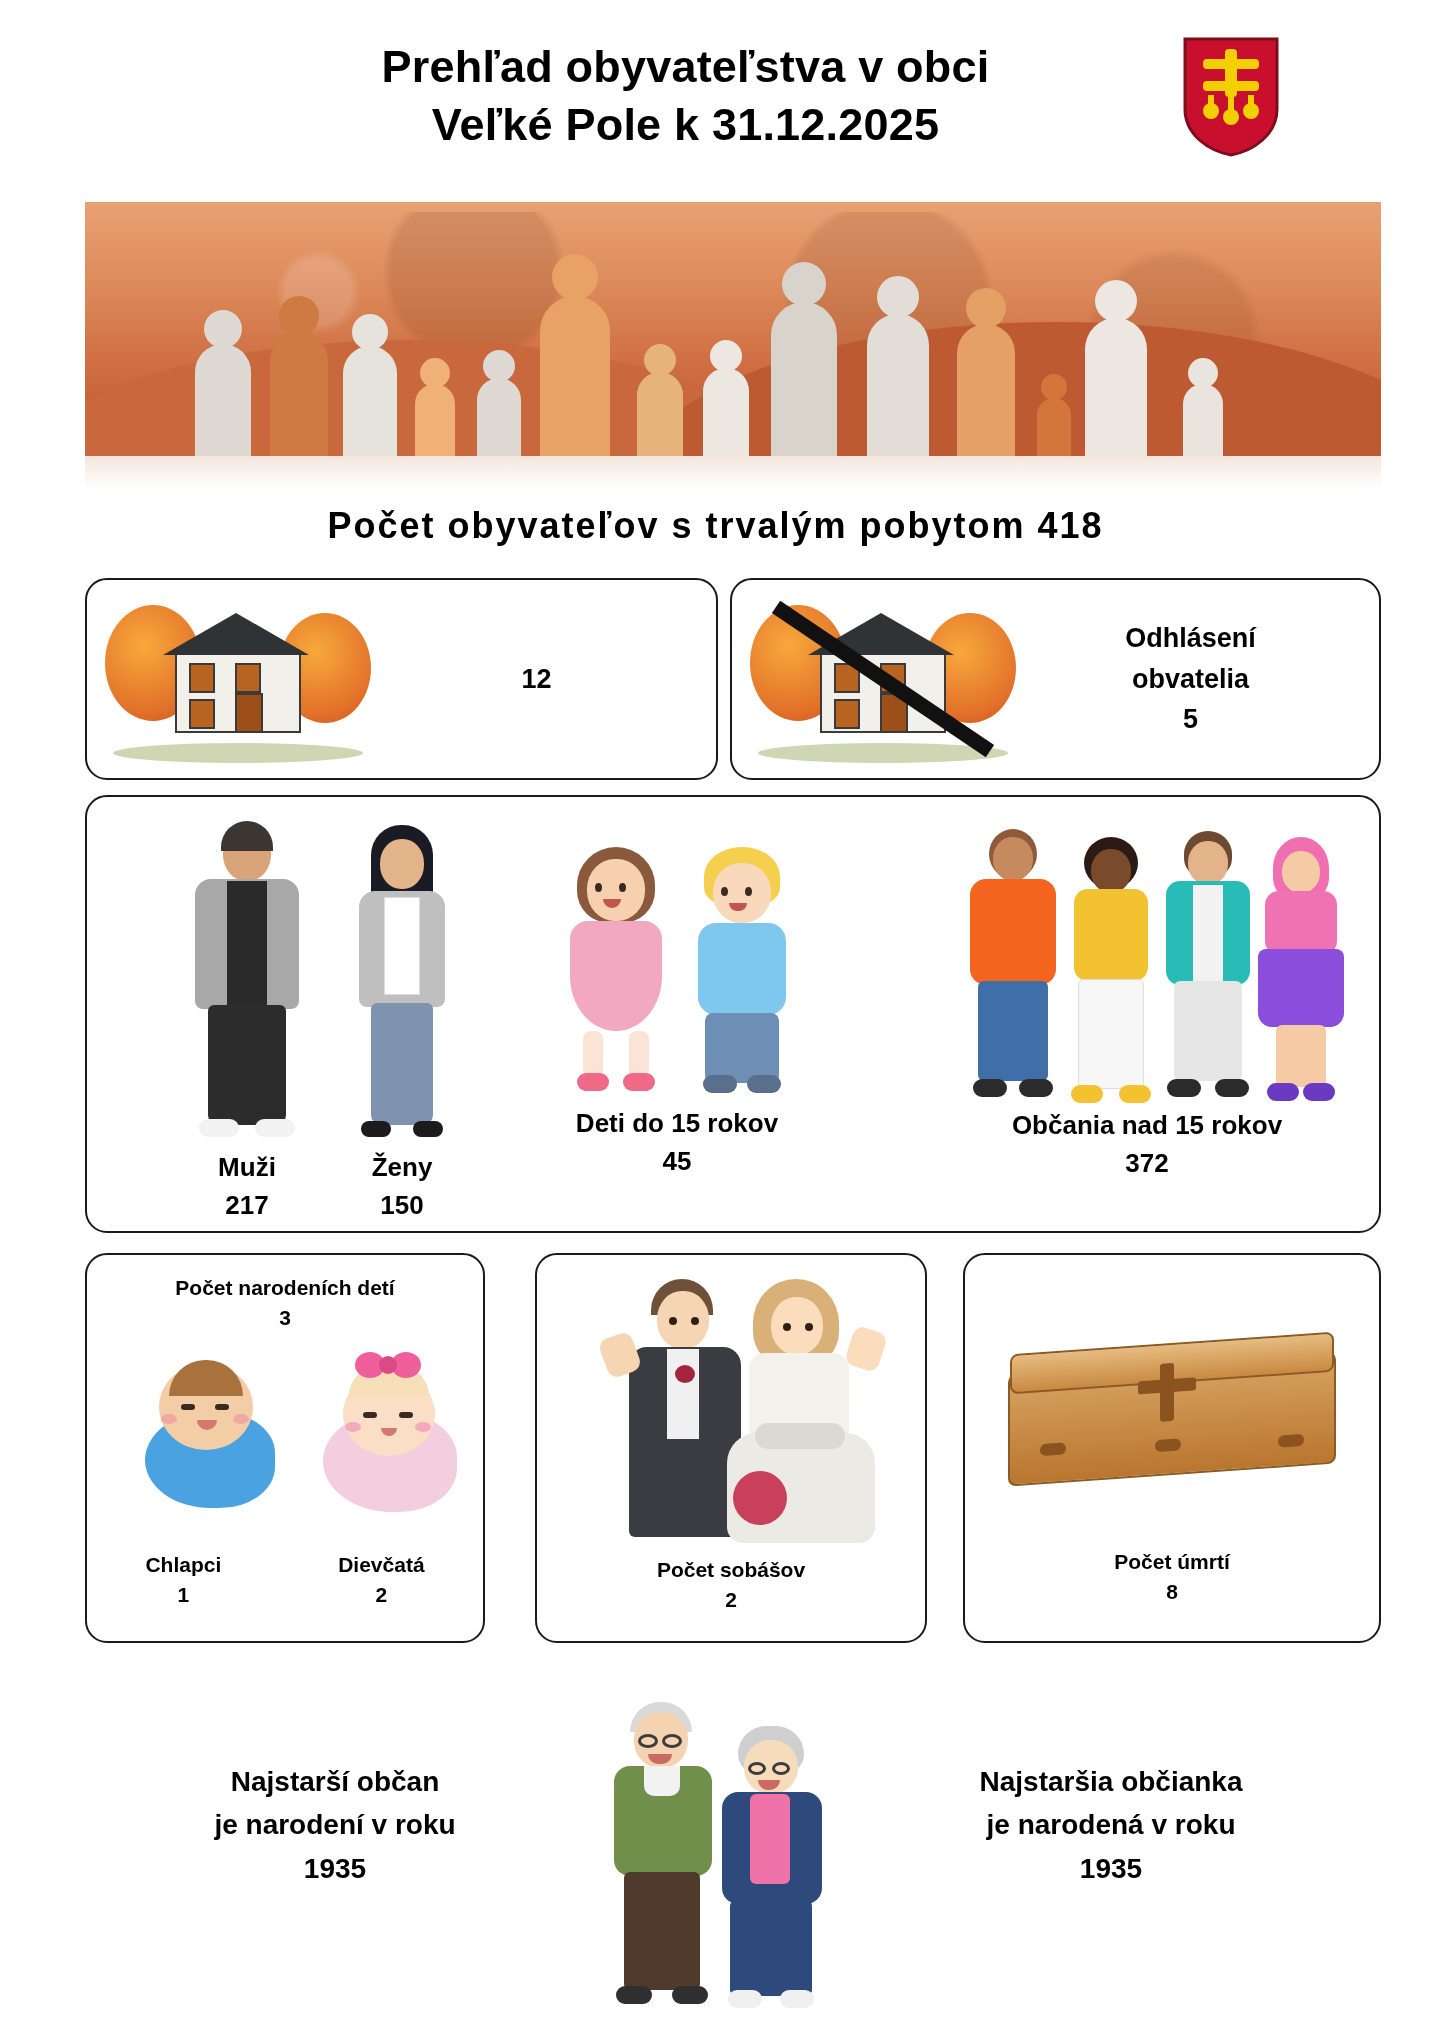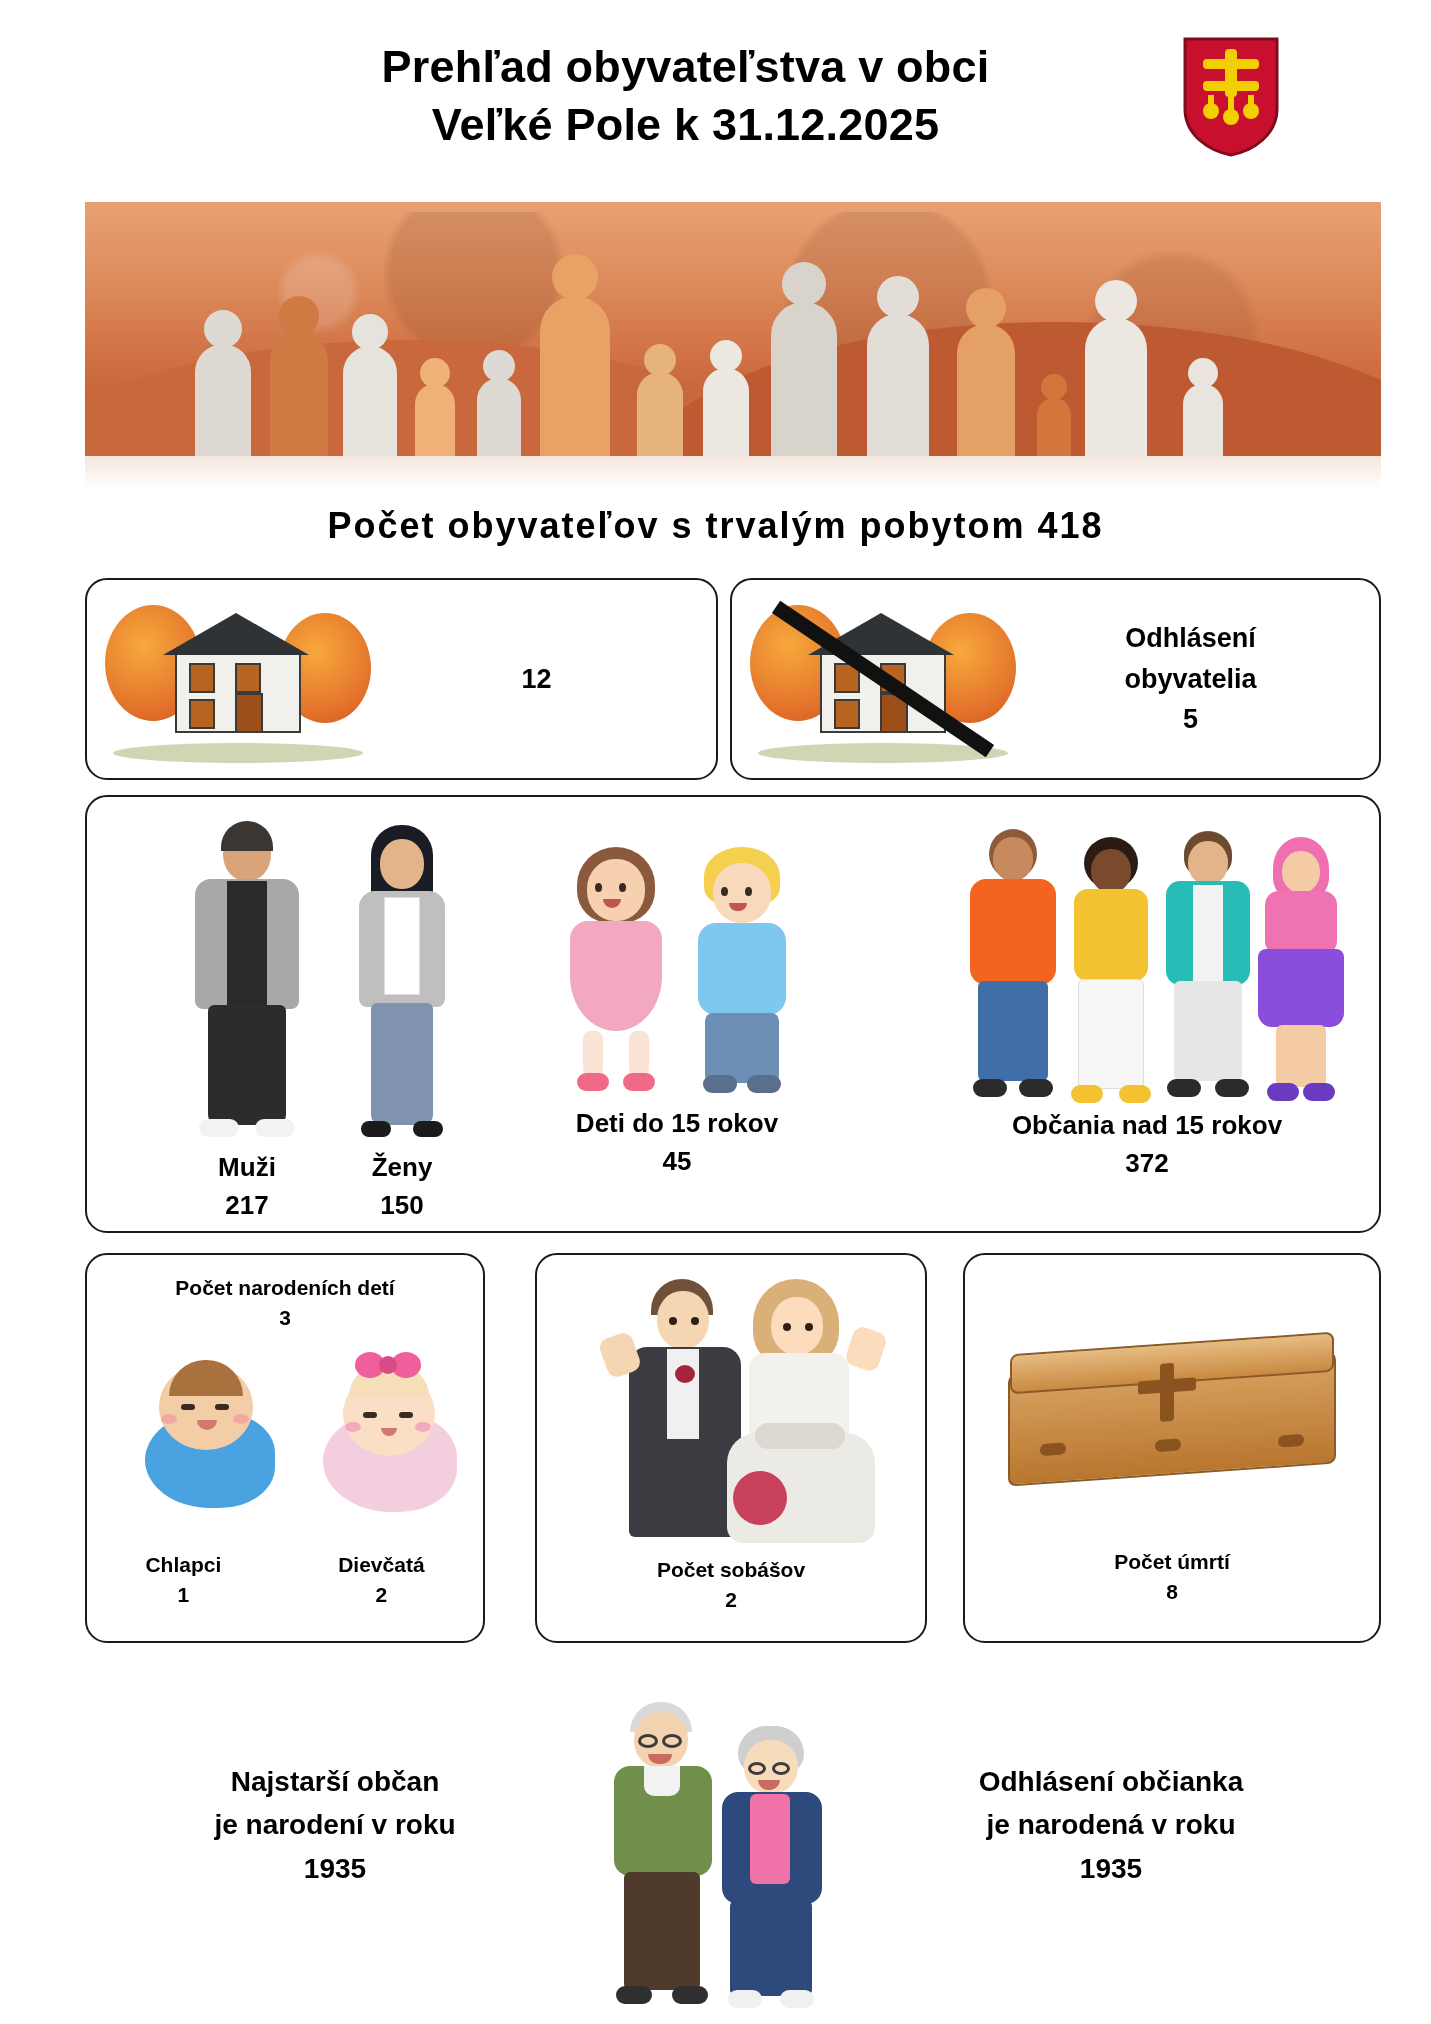--- a/index.html
+++ b/index.html
@@ -393,21 +393,21 @@
       <div class="body"></div>
       <div class="roof"></div>
       <div class="win a"></div>
         <div class="win b"></div>
         <div class="win c"></div>
       <div class="door"></div>
       <div class="slash"></div>
     </div>
     <div class="reg-text">
       <div>Odhlásení</div>
-      <div>obyvatelia</div>
+      <div>obvatelia</div>
       <div>5</div>
     </div>
   </div>
 </div>
 
 <div class="card card-demo">
 
   <div class="demo-item" style="left:60px; top:22px; width:200px;">
     <div class="person" style="width:140px;height:330px;">
       <div class="p-head" style="top:8px;width:48px;height:54px;background:#d9a479;border-radius:48%;"></div>
@@ -650,16 +650,16 @@
     <div style="position:absolute;left:46px;top:54px;width:22px;height:10px;background:#c96a63;border-radius:0 0 12px 12px;"></div>
     <div style="position:absolute;left:10px;top:66px;width:100px;height:112px;background:#2e4a7d;border-radius:16px;"></div>
     <div style="position:absolute;left:38px;top:68px;width:40px;height:90px;background:#ef72a8;border-radius:6px;"></div>
     <div style="position:absolute;left:18px;top:174px;width:82px;height:96px;background:#2e4a7d;border-radius:6px;"></div>
     <div style="position:absolute;left:16px;top:264px;width:34px;height:18px;background:#f0f0f0;border-radius:9px;"></div>
     <div style="position:absolute;right:16px;top:264px;width:34px;height:18px;background:#f0f0f0;border-radius:9px;"></div>
   </div>
 </div>
 
 <div class="elder-right">
-  <div>Odhlásení občianka</div>
+  <div>Najstaršia občianka</div>
   <div>je narodená v roku</div>
   <div>1935</div>
 </div>
 
 </body></html>

